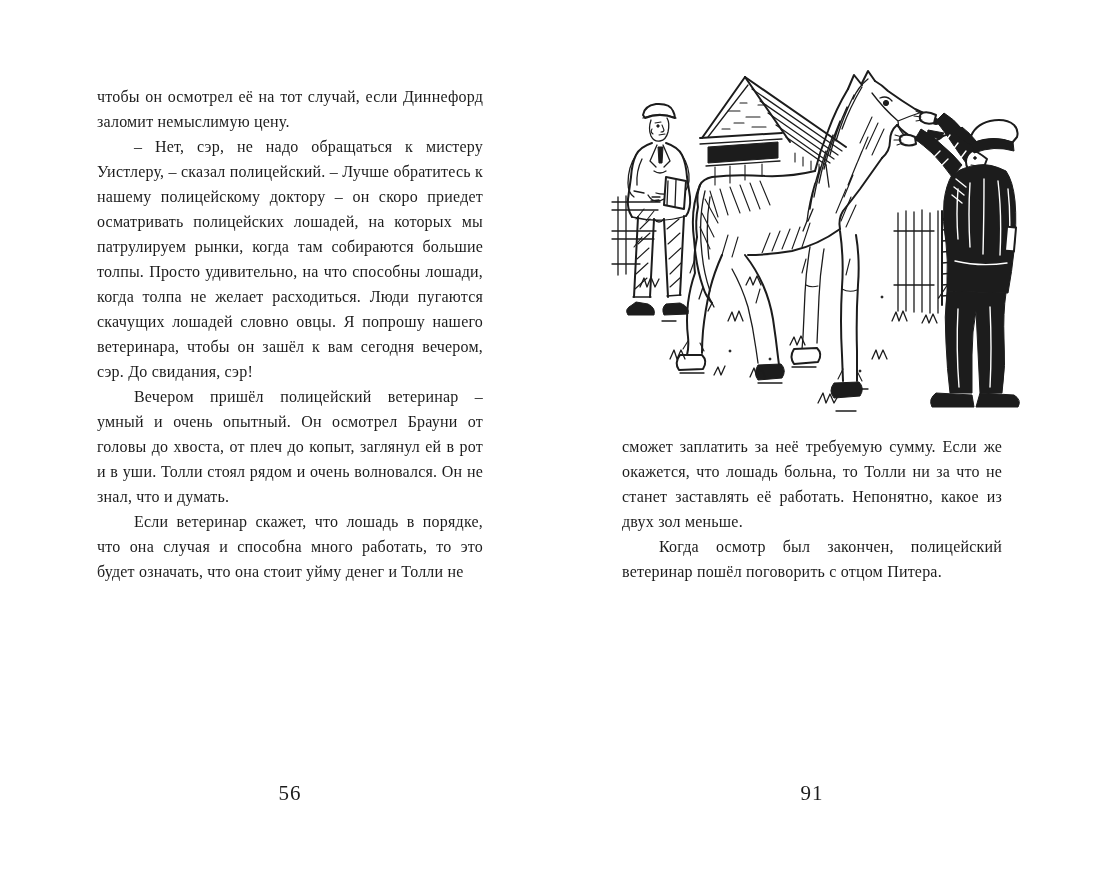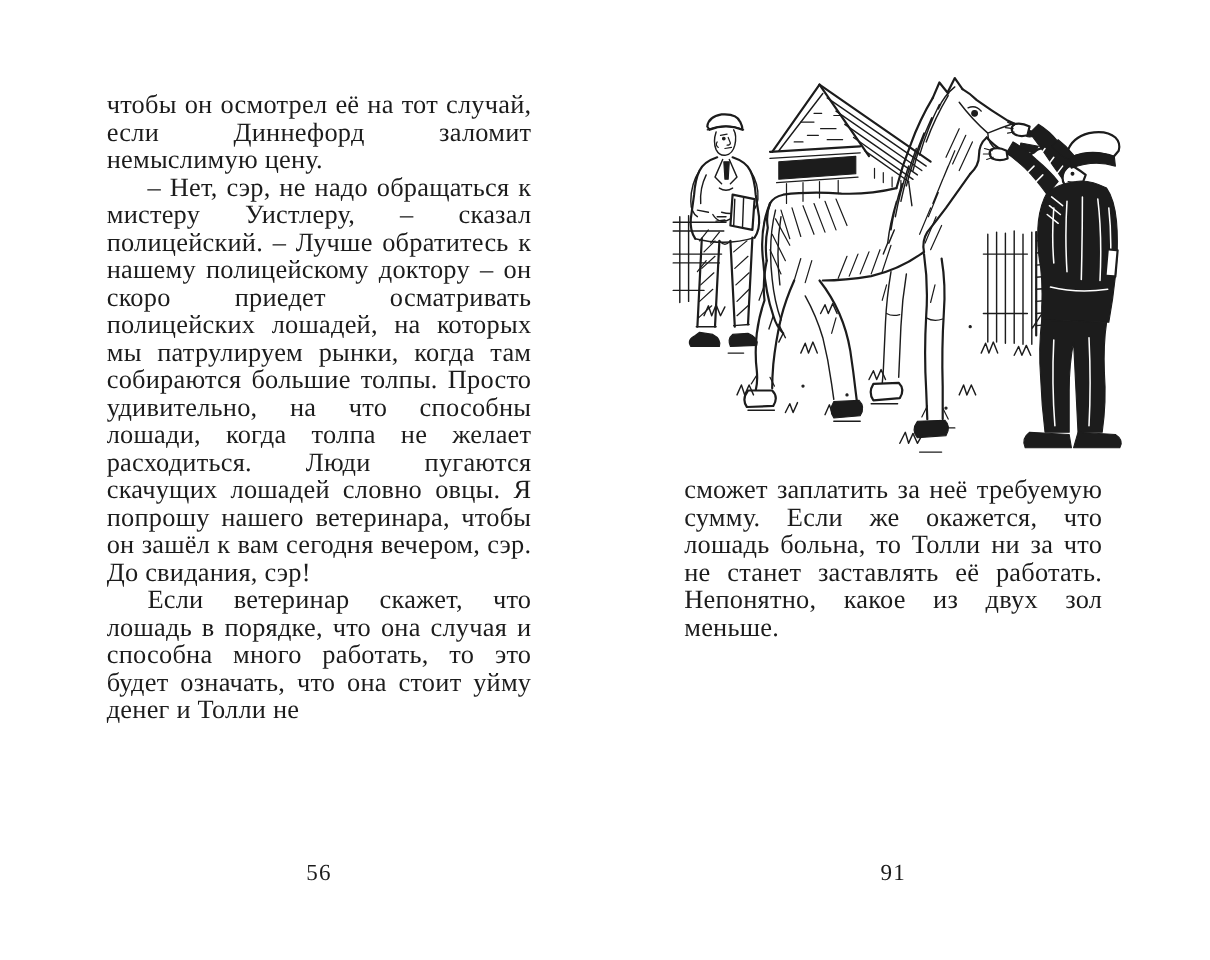--- a/index.html
+++ b/index.html
@@ -22,21 +22,21 @@
     background: #ffffff;
   }
   .page {
     position: relative;
     width: 550px;
     height: 873px;
   }
   .text-col {
     position: absolute;
     text-align: justify;
-    font-size: 24px;
+    font-size: 16px;
     line-height: 25px;
     letter-spacing: 0.2px;
   }
   .text-col.left-col  { left: 97px; top: 84px; width: 386px; }
   .text-col.right-col { left: 72px; top: 434px; width: 380px; font-family: Liberation Serif, serif; }
   .para { margin: 0; text-align: justify; }
   .para.indent { text-indent: 37px; }
   .pagenum {
     position: absolute;
     top: 781px;
@@ -63,20 +63,21 @@
 </style>
 </head>
 <body>
 
 <div class="spread">
 
   <div class="page">
     <div class="text-col left-col">
         <p class="para">чтобы он осмотрел её на тот случай, если Диннефорд заломит немыслимую цену.</p>
         <p class="para indent">– Нет, сэр, не надо обращаться к мистеру Уистлеру, – сказал полицейский. – Лучше обратитесь к нашему полицейскому доктору – он скоро приедет осматривать полицейских лошадей, на которых мы патрулируем рынки, когда там собираются большие толпы. Просто удивительно, на что способны лошади, когда толпа не желает расходиться. Люди пугаются скачущих лошадей словно овцы. Я попрошу нашего ветеринара, чтобы он зашёл к вам сегодня вечером, сэр. До свидания, сэр!</p>
+        <p class="para indent">Вечером пришёл полицейский ветеринар – умный и очень опытный. Он осмотрел Брауни от головы до хвоста, от плеч до копыт, заглянул ей в рот и в уши. Толли стоял рядом и очень волновался. Он не знал, что и думать.</p>
         <p class="para indent">Если ветеринар скажет, что лошадь в порядке, что она случая и способна много работать, то это будет означать, что она стоит уйму денег и Толли не</p>
       </div>
     <div class="pagenum left-col">56</div>
   </div>
 
   <div class="page">
 
     <div class="illustration">
       <svg viewBox="0 0 440 360" xmlns="http://www.w3.org/2000/svg">
 
@@ -248,17 +249,18 @@
           <circle class="fillk" cx="160" cy="300" r="1"></circle>
           <circle class="fillk" cx="250" cy="312" r="1"></circle>
           <circle class="fillk" cx="120" cy="292" r="1"></circle>
           <circle class="fillk" cx="272" cy="238" r="1"></circle>
         </g>
       </svg>
     </div>
 
     <div class="text-col right-col">
         <p class="para">сможет заплатить за неё требуемую сумму. Если же окажется, что лошадь больна, то Толли ни за что не станет заставлять её работать. Непонятно, какое из двух зол меньше.</p>
+        <p class="para indent">Когда осмотр был закончен, полицейский ветеринар пошёл поговорить с отцом Питера.</p>
       </div>
     <div class="pagenum right-col">91</div>
   </div>
 
 </div>
 
 </body></html>

